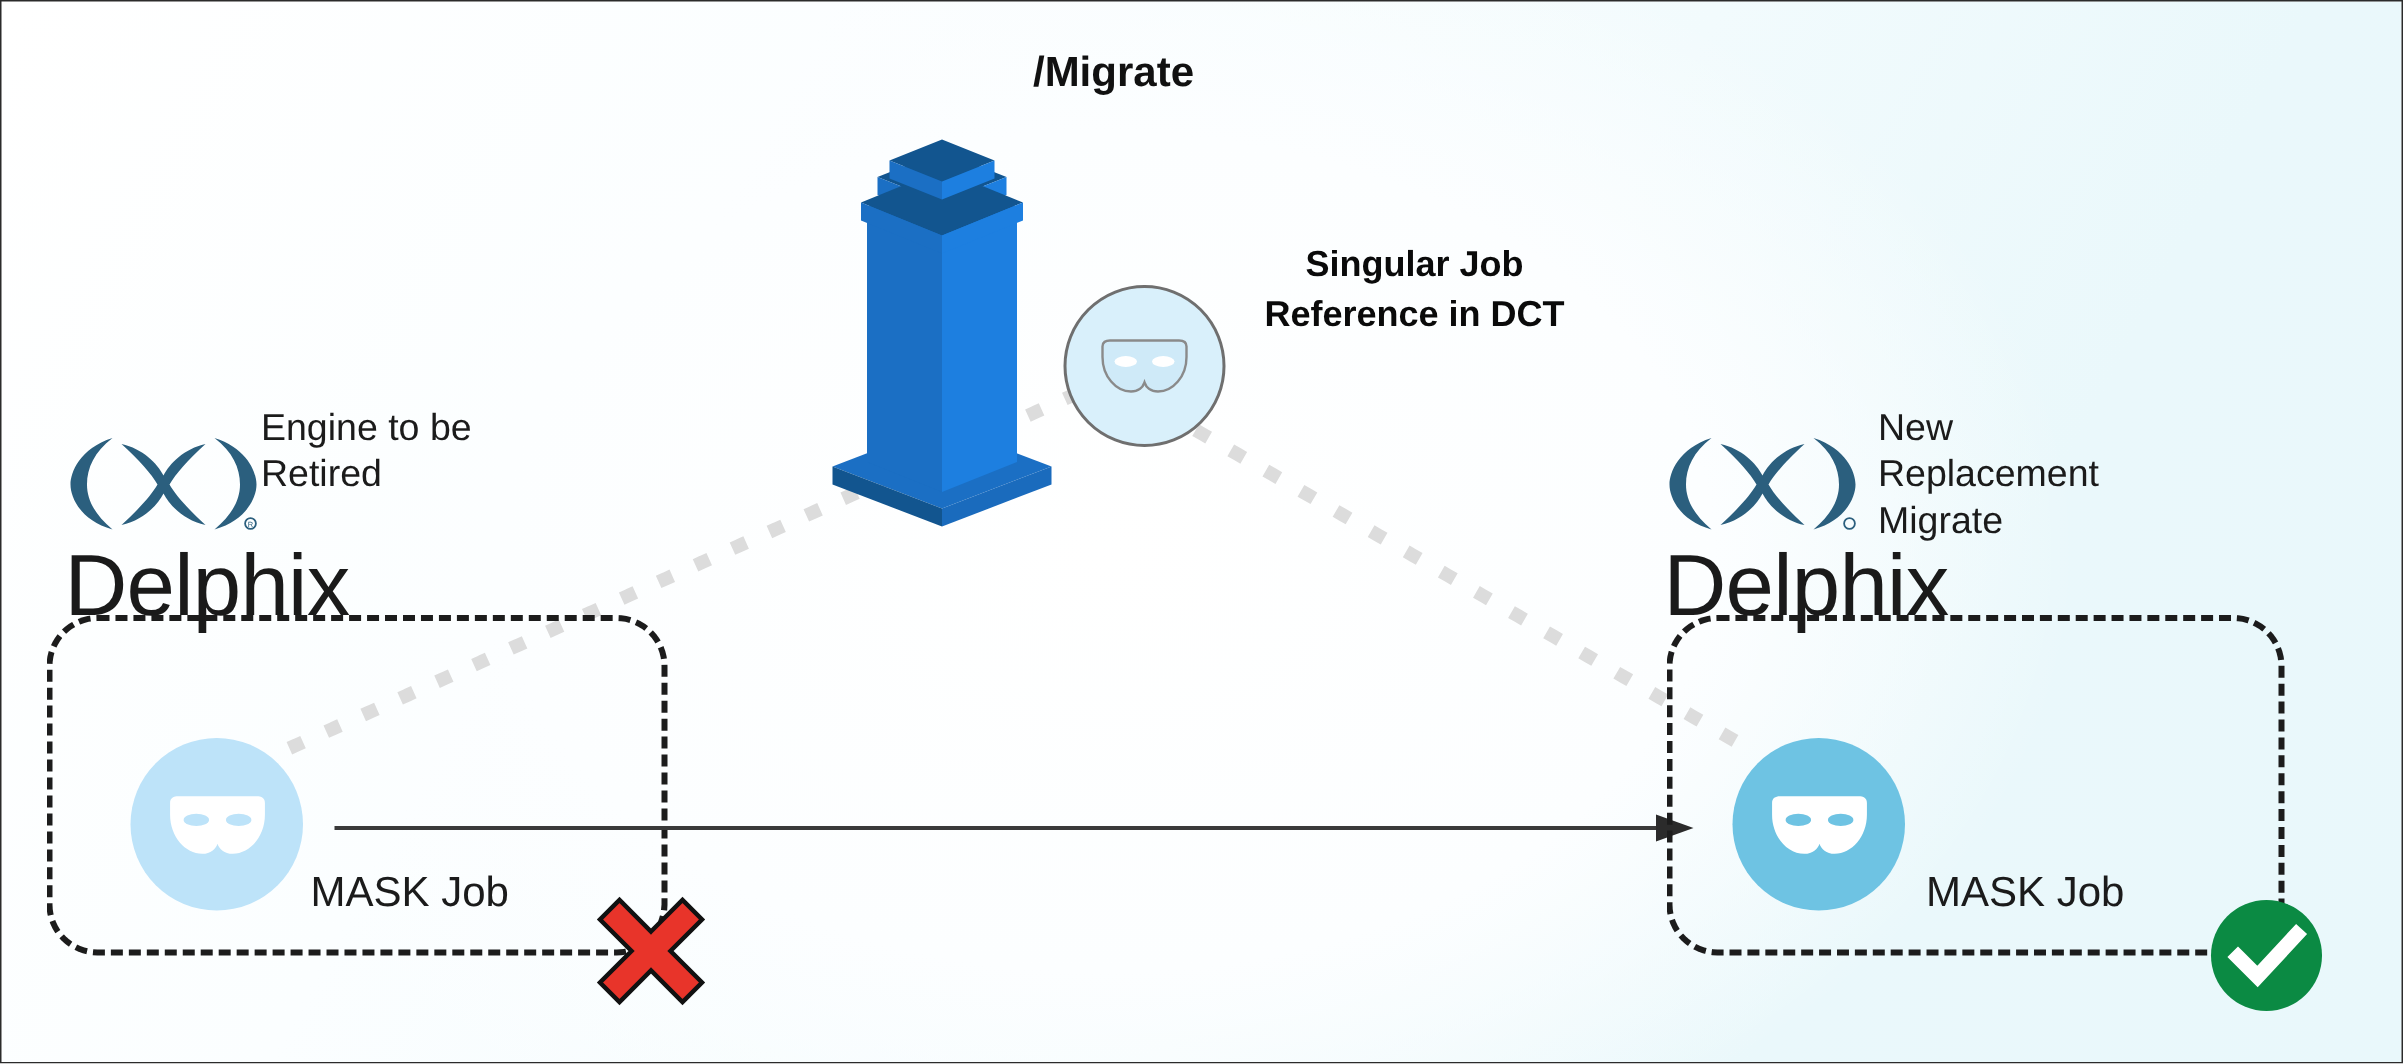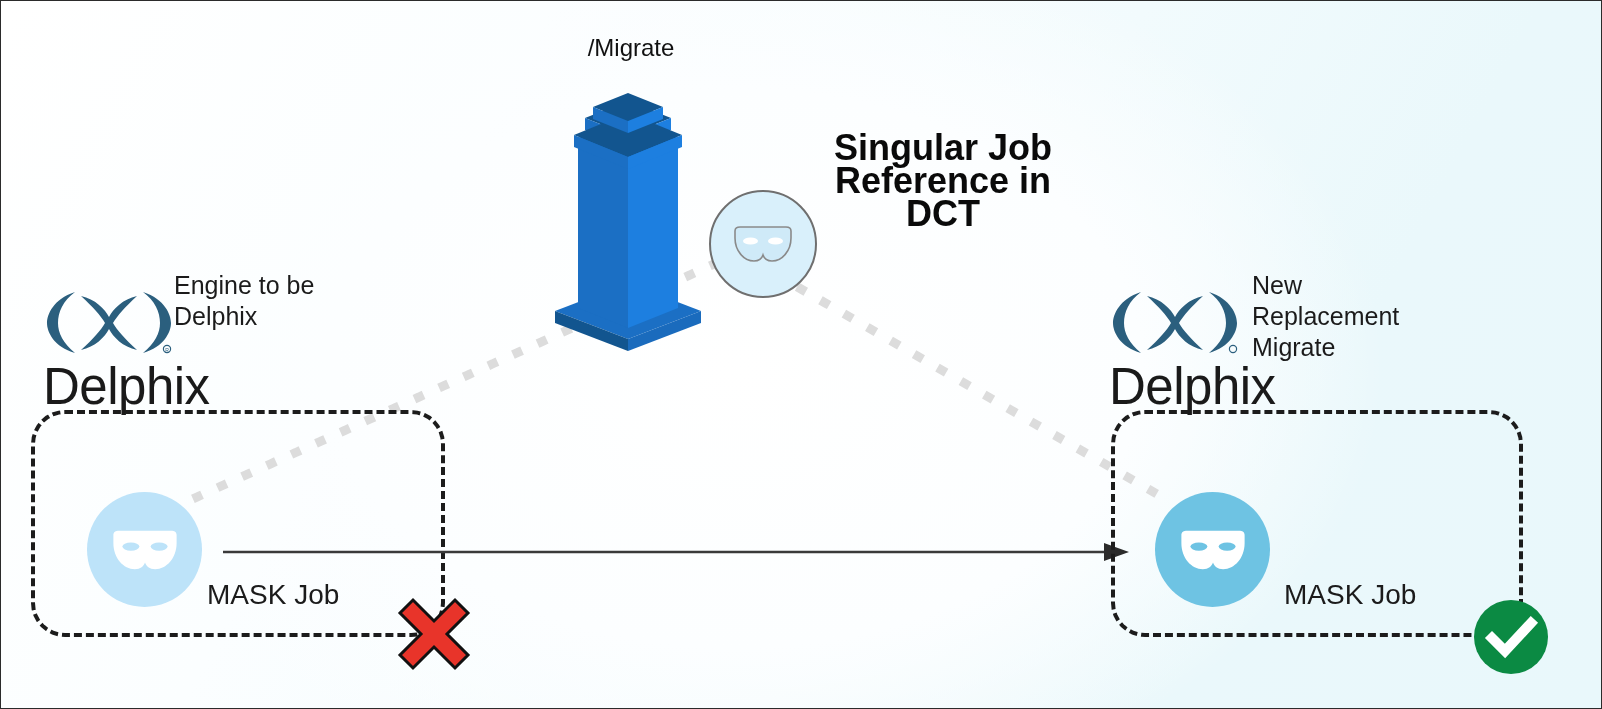--- a/index.html
+++ b/index.html
@@ -25,43 +25,44 @@
   
   .label-plain {
     color: #1b1b1b;
     font-size: 25px;
     line-height: 31px;
     font-weight: 400;
     white-space: pre-line;
   }
   .label-bold {
     color: #0a0a0a;
-    font-size: 36px;
+    font-size: 24px;
     line-height: 33px;
     font-weight: bold;
     text-align: center;
     white-space: pre-line;
+    margin-top: 29px;
   }
   .label-migrate {
     color: #111111;
-    font-size: 24px;
+    font-size: 28px;
     line-height: 38px;
-    font-weight: 400;
-    text-align: center;
+    font-weight: 700;
+    text-align: right;
   }
   .label-mask {
     color: #1b1b1b;
     font-size: 28px;
     line-height: 28px;
     font-weight: 400;
   }
 
   
   .delphix-word {
-    font-size: 51px;
+    font-size: 58px;
     letter-spacing: -0.5px;
     color: #1a1a1a;
     font-weight: 400;
     font-family: "Liberation Sans", sans-serif;
   }
 
   
   .dash-box {
     border: 4px dashed #1c1c1c;
     border-radius: 34px;
@@ -118,21 +119,21 @@
       <path d="M3 7 C3 4 5 3 8 3 L54 3 C57 3 59 4 59 7 L59 14 C59 27 50 37 40 37 C35 37 32 34 31 31 C30 34 27 37 22 37 C12 37 3 27 3 14 Z" fill="#cfeaf8" stroke="#8a8a8a" stroke-width="1.6"></path>
       <ellipse cx="18.5" cy="17" rx="7.5" ry="3.6" fill="#ffffff"></ellipse>
       <ellipse cx="43.5" cy="17" rx="7.5" ry="3.6" fill="#ffffff"></ellipse>
     </svg>
   </div>
 
   <div class="abs label-bold" style="left:812px; top:130px; width:260px;">Singular Job
 Reference in DCT</div>
 
   <div class="abs label-plain" style="left:173px; top:269px; width:220px;">Engine to be
-Delphix</div>
+Retired</div>
 
   <svg class="abs" style="left:44px; top:286px; width:128px; height:70px;" viewBox="0 0 128 70">
     <path d="M30 5 C8 12 2 28 2 36 C2 45 9 60 30 66 C18 56 13 46 13 36 C13 25 18 14 30 5 Z" fill="#2b5f7e"></path>
     <path d="M98 5 C120 12 126 28 126 36 C126 45 119 60 98 66 C110 56 115 46 115 36 C115 25 110 14 98 5 Z" fill="#2b5f7e"></path>
     <path d="M36 9 C50 12 60 22 64 30 C68 22 78 12 92 9 C80 20 72 29 68 36 C72 43 80 52 92 63 C78 60 68 50 64 42 C60 50 50 60 36 63 C48 52 56 43 60 36 C56 29 48 20 36 9 Z" fill="#2b5f7e"></path>
     <circle cx="122" cy="62" r="3.6" fill="none" stroke="#2b5f7e" stroke-width="1.2"></circle>
     <text x="122" y="64.5" font-size="5" text-anchor="middle" fill="#2b5f7e" font-family="Liberation Sans, sans-serif">R</text>
   </svg>
   <div class="abs delphix-word" style="left:42px; top:356px;">Delphix</div>
 

